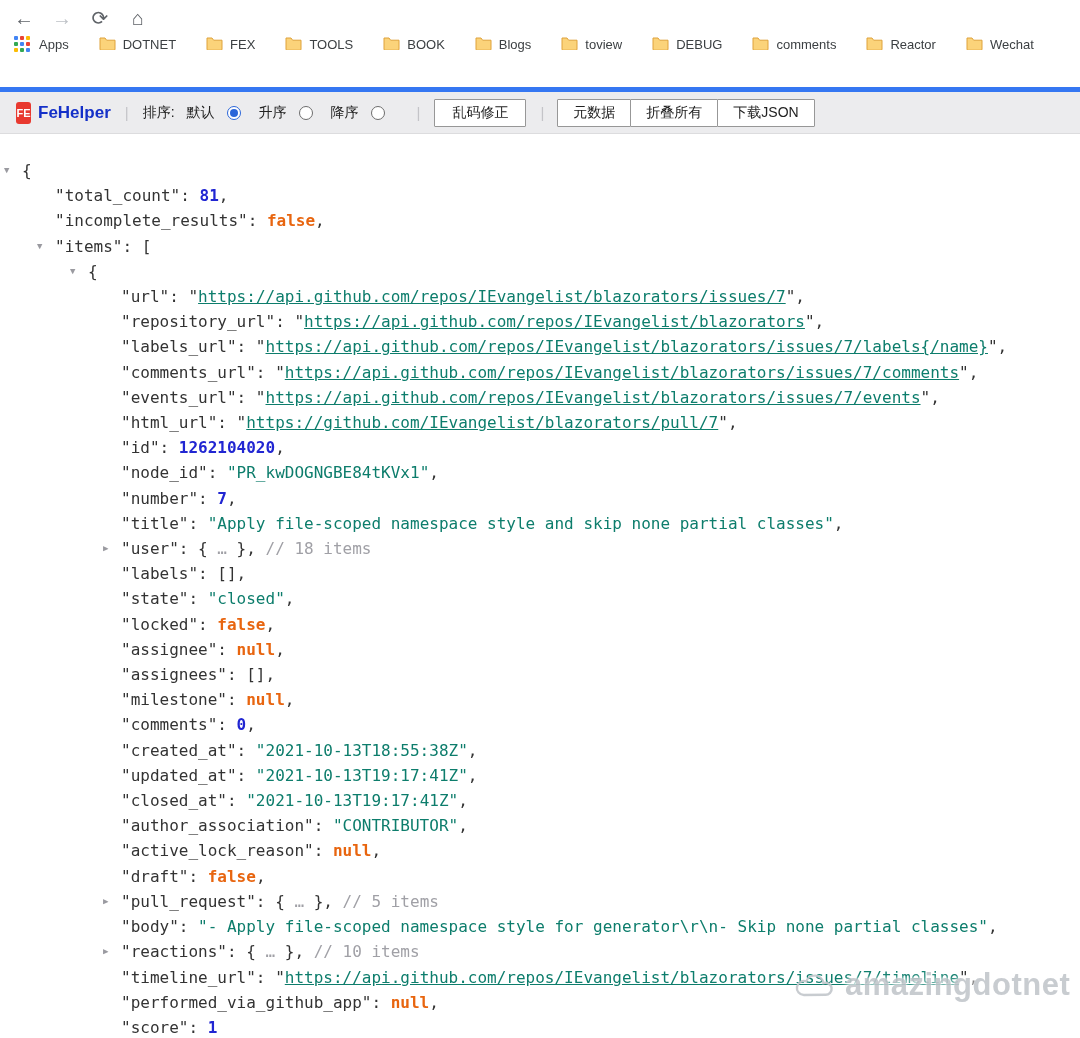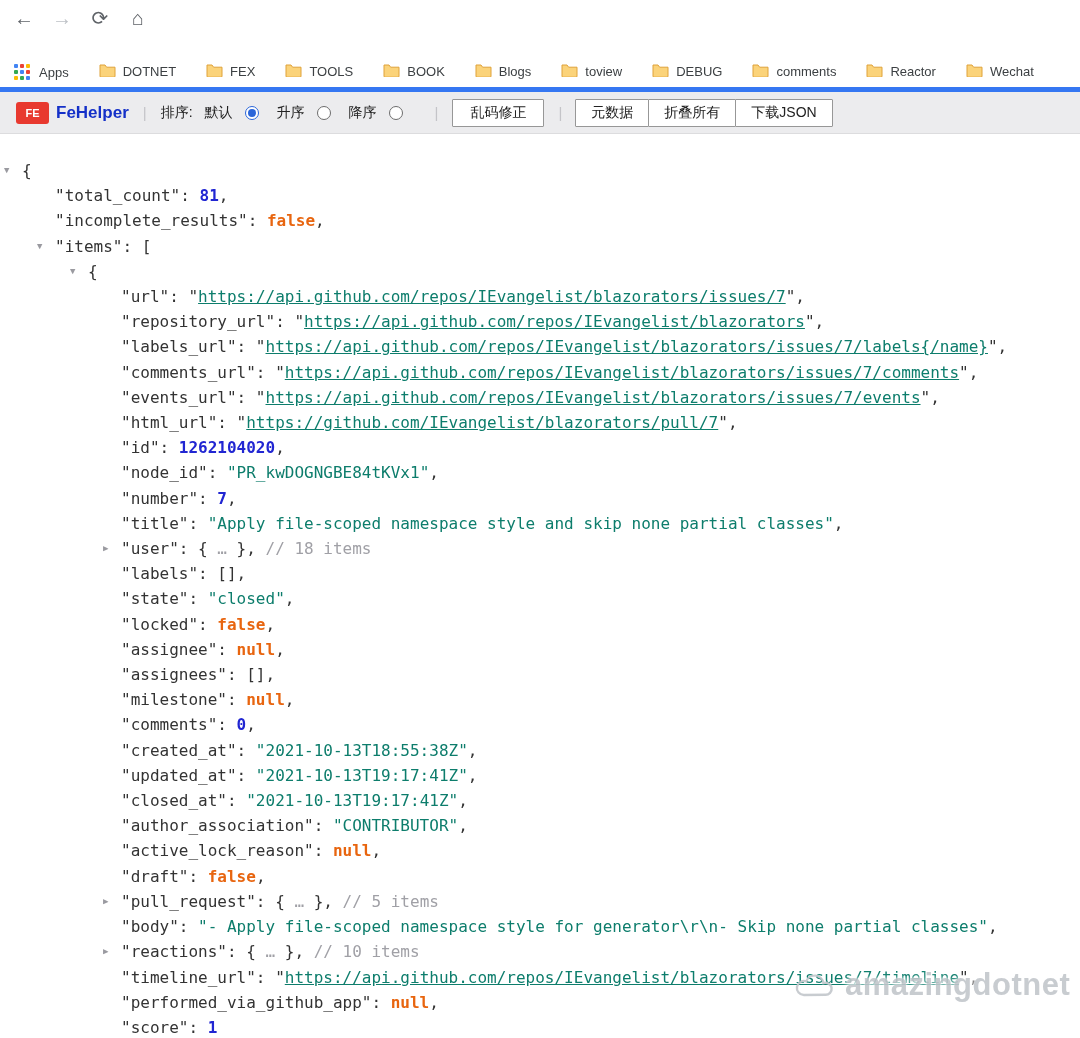--- a/index.html
+++ b/index.html
@@ -10,33 +10,33 @@
   
   .chrome-bar { height:36px; display:flex; align-items:center; padding:0 8px; background:#fff; }
   .nav-btn { width:32px; height:30px; display:flex; align-items:center; justify-content:center;
     font-size:20px; color:#5f6368; margin-right:6px; border-radius:50%; }
   .nav-btn.disabled { color:#bdc1c6; }
   .url-area { display:flex; align-items:center; margin-left:22px; flex:1; height:30px; }
   .lock { display:flex; align-items:center; margin-right:10px; }
   .url-text { font-size:15.5px; color:#202124; letter-spacing:0.1px; white-space:nowrap; }
 
   
-  .bookmarks-bar { height:44px; display:flex; align-items:flex-end; padding:0 14px; background:#fff; }
+  .bookmarks-bar { height:44px; display:flex; align-items:flex-start; padding:0 14px; background:#fff; }
   .bm-item { display:flex; align-items:center; gap:7px; margin-right:30px; font-size:13px; color:#3c4043; cursor:default; }
   .apps-grid { display:grid; grid-template-columns:repeat(3,4px); grid-gap:2px; margin-right:2px; }
   .apps-grid i { width:4px; height:4px; border-radius:1px; display:block; }
   #bookmarks-list { display:flex; align-items:center; }
 
   .gap-white { height:7px; background:#fff; }
   .blue-line { height:5px; background:#3577f2; }
 
   
   .fe-bar { height:42px; background:#ececee; border-bottom:1px solid #dcdcde;
     display:flex; align-items:center; padding:0 16px; font-size:14px; color:#222; }
-  .fe-logo { width:33px; height:22px; background:#e8392f; color:#fff; font-weight:bold;
+  .fe-logo { width:15px; height:22px; background:#e8392f; color:#fff; font-weight:bold;
     font-size:11px; display:flex; align-items:center; justify-content:center; border-radius:3px; }
   .fe-brand { color:#1430c8; font-weight:bold; font-size:17px; margin-left:7px; }
   .sep { color:#c4c4c8; margin:0 14px; font-size:15px; }
   .sort-label { margin-right:12px; }
   .sort-opt { display:inline-flex; align-items:center; gap:12px; margin-right:18px; }
   .radio { position:relative; width:14px; height:14px; border:1px solid #6d6d6d; border-radius:50%;
     background:#fff; display:inline-block; }
   .radio.checked { border-color:#2b66d9; }
   .radio.checked::after { content:""; position:absolute; left:2px; top:2px; width:8px; height:8px;
     border-radius:50%; background:#2b66d9; }

